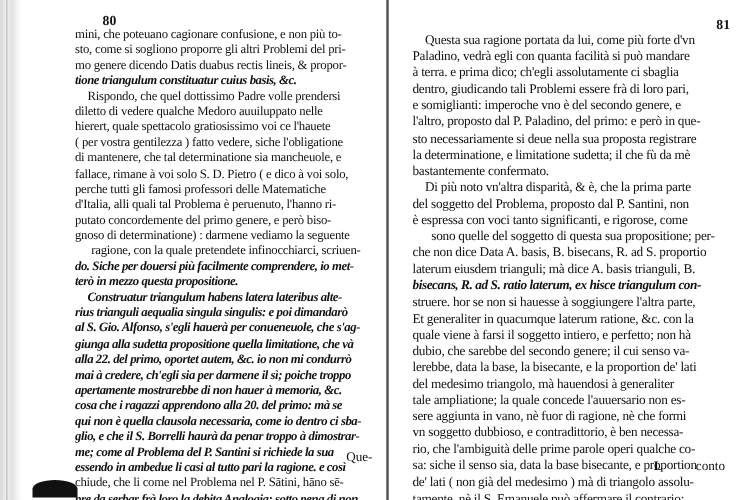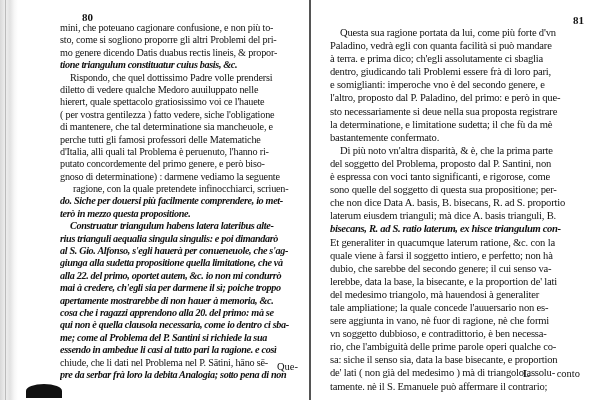--- a/index.html
+++ b/index.html
@@ -61,63 +61,66 @@
     <div class="lines">
         <div class="line" style="position: relative;"><span>mini, che poteuano cagionare confusione, e non più to-</span></div>
         <div class="line" style="position: relative;"><span>sto, come si sogliono proporre gli altri Problemi del pri-</span></div>
         <div class="line" style="position: relative;"><span>mo genere dicendo Datis duabus rectis lineis, &amp; propor-</span></div>
         <div class="line italic" style="position: relative;"><span>tione triangulum constituatur cuius basis, &amp;c.</span></div>
         <div class="line indent" style="position: relative;"><span>Rispondo, che quel dottissimo Padre volle prendersi</span></div>
         <div class="line" style="position: relative;"><span>diletto di vedere qualche Medoro auuiluppato nelle</span></div>
         <div class="line" style="position: relative;"><span>hierert, quale spettacolo gratiosissimo voi ce l'hauete</span></div>
         <div class="line" style="position: relative;"><span>( per vostra gentilezza ) fatto vedere, siche l'obligatione</span></div>
         <div class="line" style="position: relative;"><span>di mantenere, che tal determinatione sia mancheuole, e</span></div>
+        <div class="line" style="position: relative;"><span>fallace, rimane à voi solo S. D. Pietro ( e dico à voi solo,</span></div>
         <div class="line" style="position: relative;"><span>perche tutti gli famosi professori delle Matematiche</span></div>
         <div class="line" style="position: relative;"><span>d'Italia, alli quali tal Problema è peruenuto, l'hanno ri-</span></div>
         <div class="line" style="position: relative;"><span>putato concordemente del primo genere, e però biso-</span></div>
         <div class="line" style="position: relative;"><span>gnoso di determinatione) : darmene vediamo la seguente</span></div>
         <div class="line" style="position: relative; padding-left: 13px;"><span>ragione, con la quale pretendete infinocchiarci, scriuen-</span></div>
         <div class="line italic" style="position: relative;"><span>do. Siche per douersi più facilmente comprendere, io met-</span></div>
         <div class="line italic" style="position: relative;"><span>terò in mezzo questa propositione.</span></div>
         <div class="line italic indent" style="position: relative;"><span>Construatur triangulum habens latera lateribus alte-</span></div>
         <div class="line italic" style="position: relative;"><span>rius trianguli aequalia singula singulis: e poi dimandarò</span></div>
         <div class="line italic" style="position: relative;"><span>al S. Gio. Alfonso, s'egli hauerà per conueneuole, che s'ag-</span></div>
         <div class="line italic" style="position: relative;"><span>giunga alla sudetta propositione quella limitatione, che và</span></div>
         <div class="line italic" style="position: relative;"><span>alla 22. del primo, oportet autem, &amp;c. io non mi condurrò</span></div>
         <div class="line italic" style="position: relative;"><span>mai à credere, ch'egli sia per darmene il sì; poiche troppo</span></div>
         <div class="line italic" style="position: relative;"><span>apertamente mostrarebbe di non hauer à memoria, &amp;c.</span></div>
         <div class="line italic" style="position: relative;"><span>cosa che i ragazzi apprendono alla 20. del primo: mà se</span></div>
         <div class="line italic" style="position: relative;"><span>qui non è quella clausola necessaria, come io dentro ci sba-</span></div>
+        <div class="line italic" style="position: relative;"><span>glio, e che il S. Borrelli haurà da penar troppo à dimostrar-</span></div>
         <div class="line italic" style="position: relative;"><span>me; come al Problema del P. Santini si richiede la sua</span></div>
         <div class="line italic" style="position: relative;"><span>essendo in ambedue li casi al tutto pari la ragione. e così</span></div>
-        <div class="line" style="position: relative;"><span>chiude, che li dati nel Problema nel P. Sātini, hāno sē-</span></div>
+        <div class="line" style="position: relative;"><span>chiude, che li come nel Problema nel P. Sātini, hāno sē-</span></div>
         <div class="line italic" style="position: relative;"><span>pre da serbar frà loro la debita Analogia; sotto pena di non</span></div>
       </div>
     <div class="footer catchword">Que-</div>
   </div>
 
   <div class="page right">
     <div class="pageno">81</div>
     <div class="lines">
         <div class="line indent" style="position: relative;"><span>Questa sua ragione portata da lui, come più forte d'vn</span></div>
         <div class="line" style="position: relative;"><span>Paladino, vedrà egli con quanta facilità si può mandare</span></div>
         <div class="line" style="position: relative;"><span>à terra. e prima dico; ch'egli assolutamente ci sbaglia</span></div>
         <div class="line" style="position: relative;"><span>dentro, giudicando tali Problemi essere frà di loro pari,</span></div>
         <div class="line" style="position: relative;"><span>e somiglianti: imperoche vno è del secondo genere, e</span></div>
         <div class="line" style="position: relative;"><span>l'altro, proposto dal P. Paladino, del primo: e però in que-</span></div>
         <div class="line" style="position: relative;"><span>sto necessariamente si deue nella sua proposta registrare</span></div>
         <div class="line" style="position: relative;"><span>la determinatione, e limitatione sudetta; il che fù da mè</span></div>
         <div class="line" style="position: relative;"><span>bastantemente confermato.</span></div>
         <div class="line indent" style="position: relative;"><span>Di più noto vn'altra disparità, &amp; è, che la prima parte</span></div>
         <div class="line" style="position: relative;"><span>del soggetto del Problema, proposto dal P. Santini, non</span></div>
         <div class="line" style="position: relative;"><span>è espressa con voci tanto significanti, e rigorose, come</span></div>
-        <div class="line" style="position: relative;"><span>sono quelle del soggetto di questa sua propositione; per-</span></div>
+        <div class="line" style="position: relative; margin-left: 15px;"><span>sono quelle del soggetto di questa sua propositione; per-</span></div>
         <div class="line" style="position: relative;"><span>che non dice Data A. basis, B. bisecans, R. ad S. proportio</span></div>
         <div class="line" style="position: relative;"><span>laterum eiusdem trianguli; mà dice A. basis trianguli, B.</span></div>
         <div class="line italic" style="position: relative;"><span>bisecans, R. ad S. ratio laterum, ex hisce triangulum con-</span></div>
+        <div class="line" style="position: relative;"><span>struere. hor se non si hauesse à soggiungere l'altra parte,</span></div>
         <div class="line" style="position: relative;"><span>Et generaliter in quacumque laterum ratione, &amp;c. con la</span></div>
         <div class="line" style="position: relative;"><span>quale viene à farsi il soggetto intiero, e perfetto; non hà</span></div>
         <div class="line" style="position: relative;"><span>dubio, che sarebbe del secondo genere; il cui senso va-</span></div>
         <div class="line" style="position: relative;"><span>lerebbe, data la base, la bisecante, e la proportion de' lati</span></div>
         <div class="line" style="position: relative;"><span>del medesimo triangolo, mà hauendosi à generaliter</span></div>
         <div class="line" style="position: relative;"><span>tale ampliatione; la quale concede l'auuersario non es-</span></div>
         <div class="line" style="position: relative;"><span>sere aggiunta in vano, nè fuor di ragione, nè che formi</span></div>
         <div class="line" style="position: relative;"><span>vn soggetto dubbioso, e contradittorio, è ben necessa-</span></div>
         <div class="line" style="position: relative;"><span>rio, che l'ambiguità delle prime parole operi qualche co-</span></div>
         <div class="line" style="position: relative;"><span>sa: siche il senso sia, data la base bisecante, e proportion</span></div>

